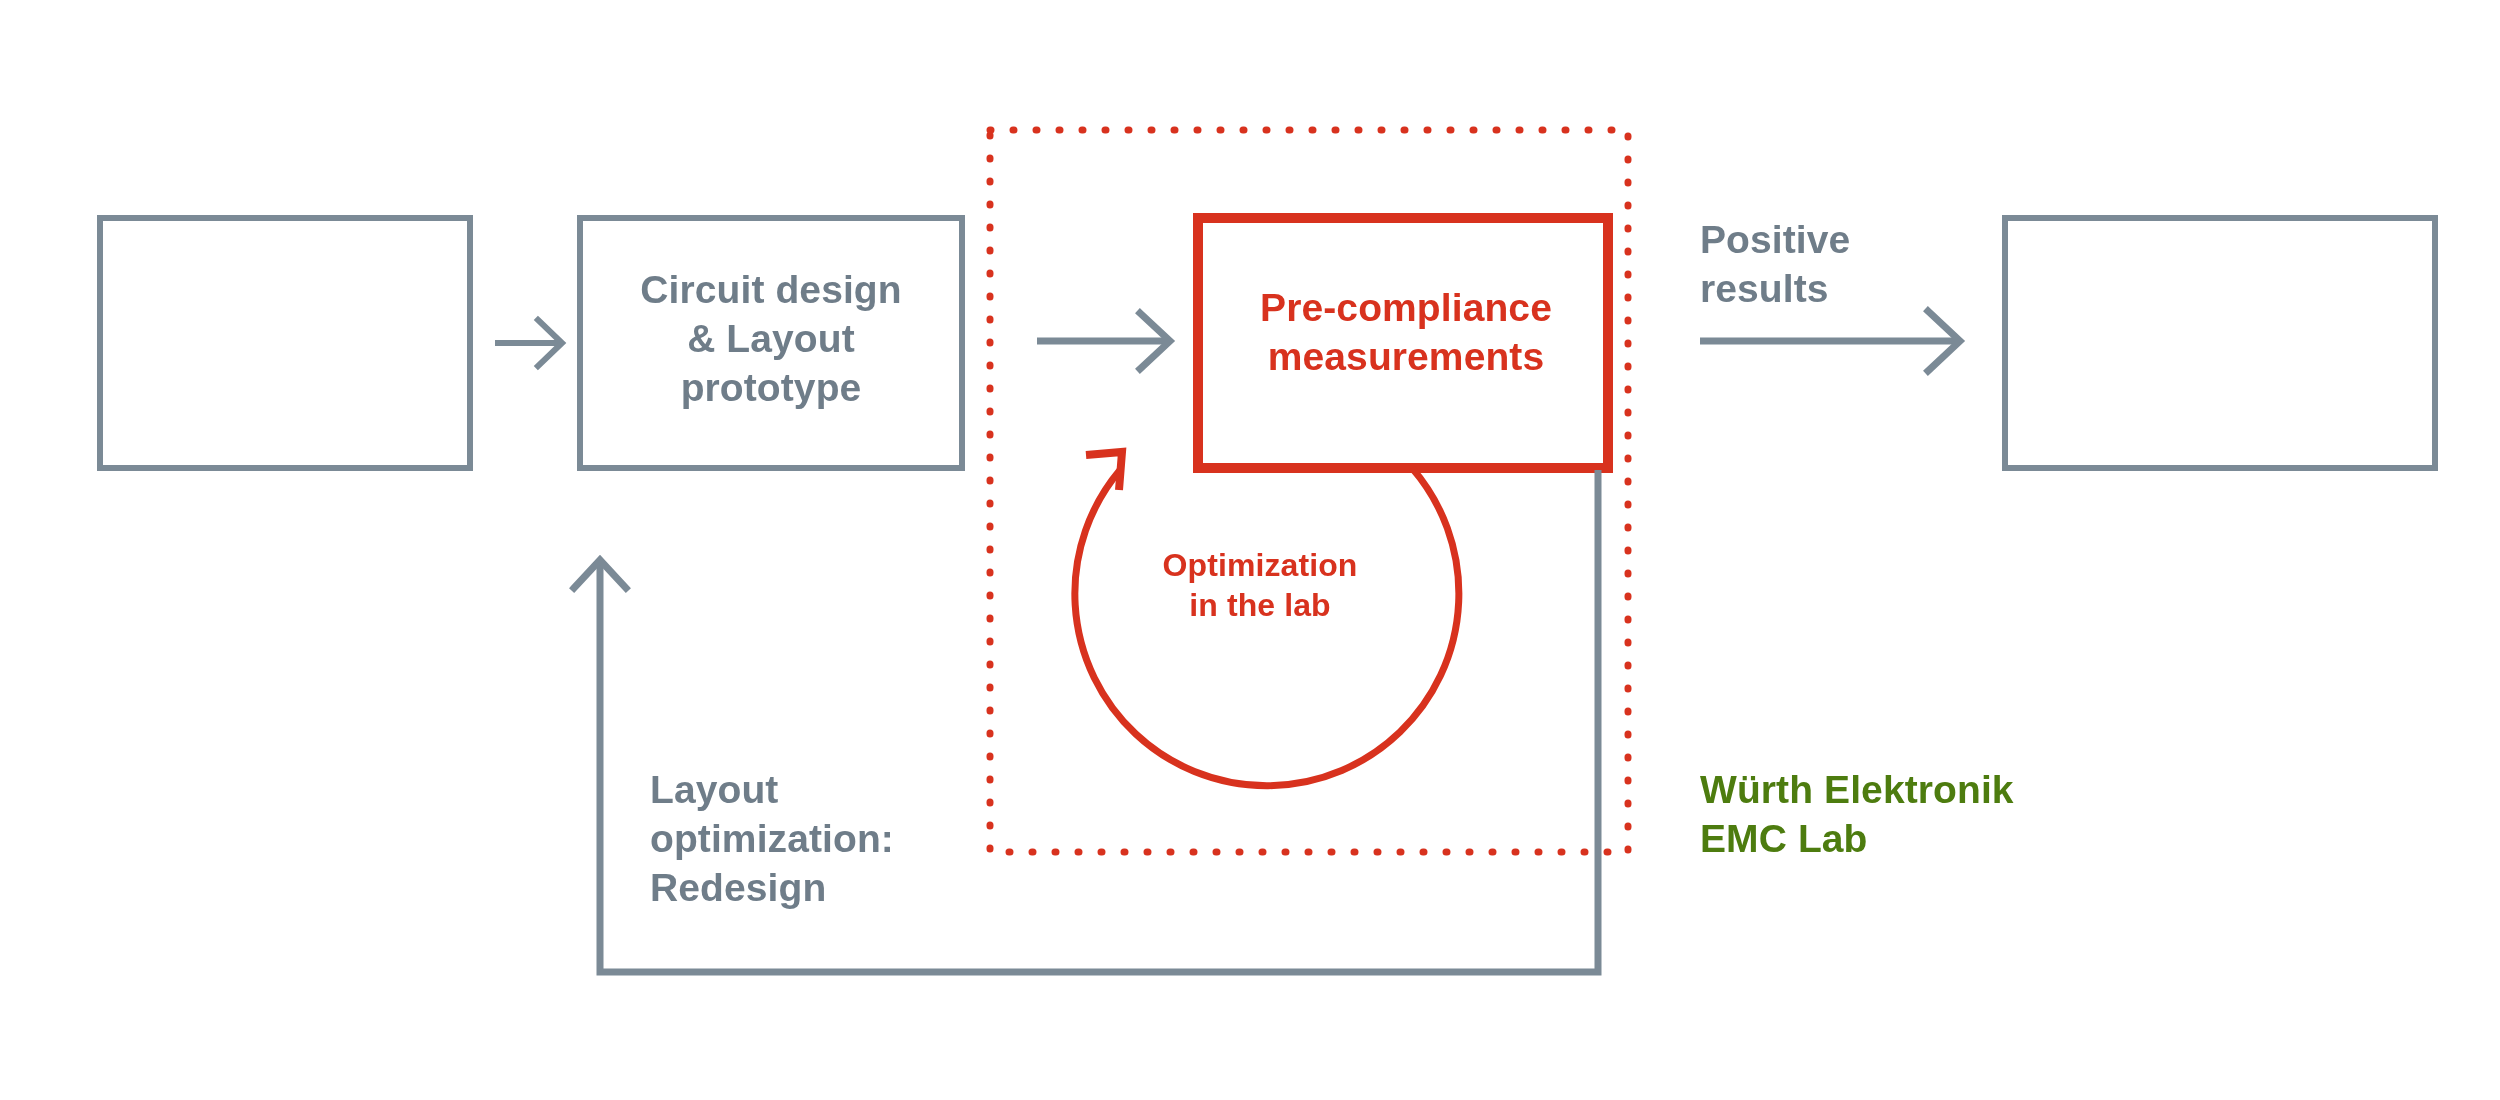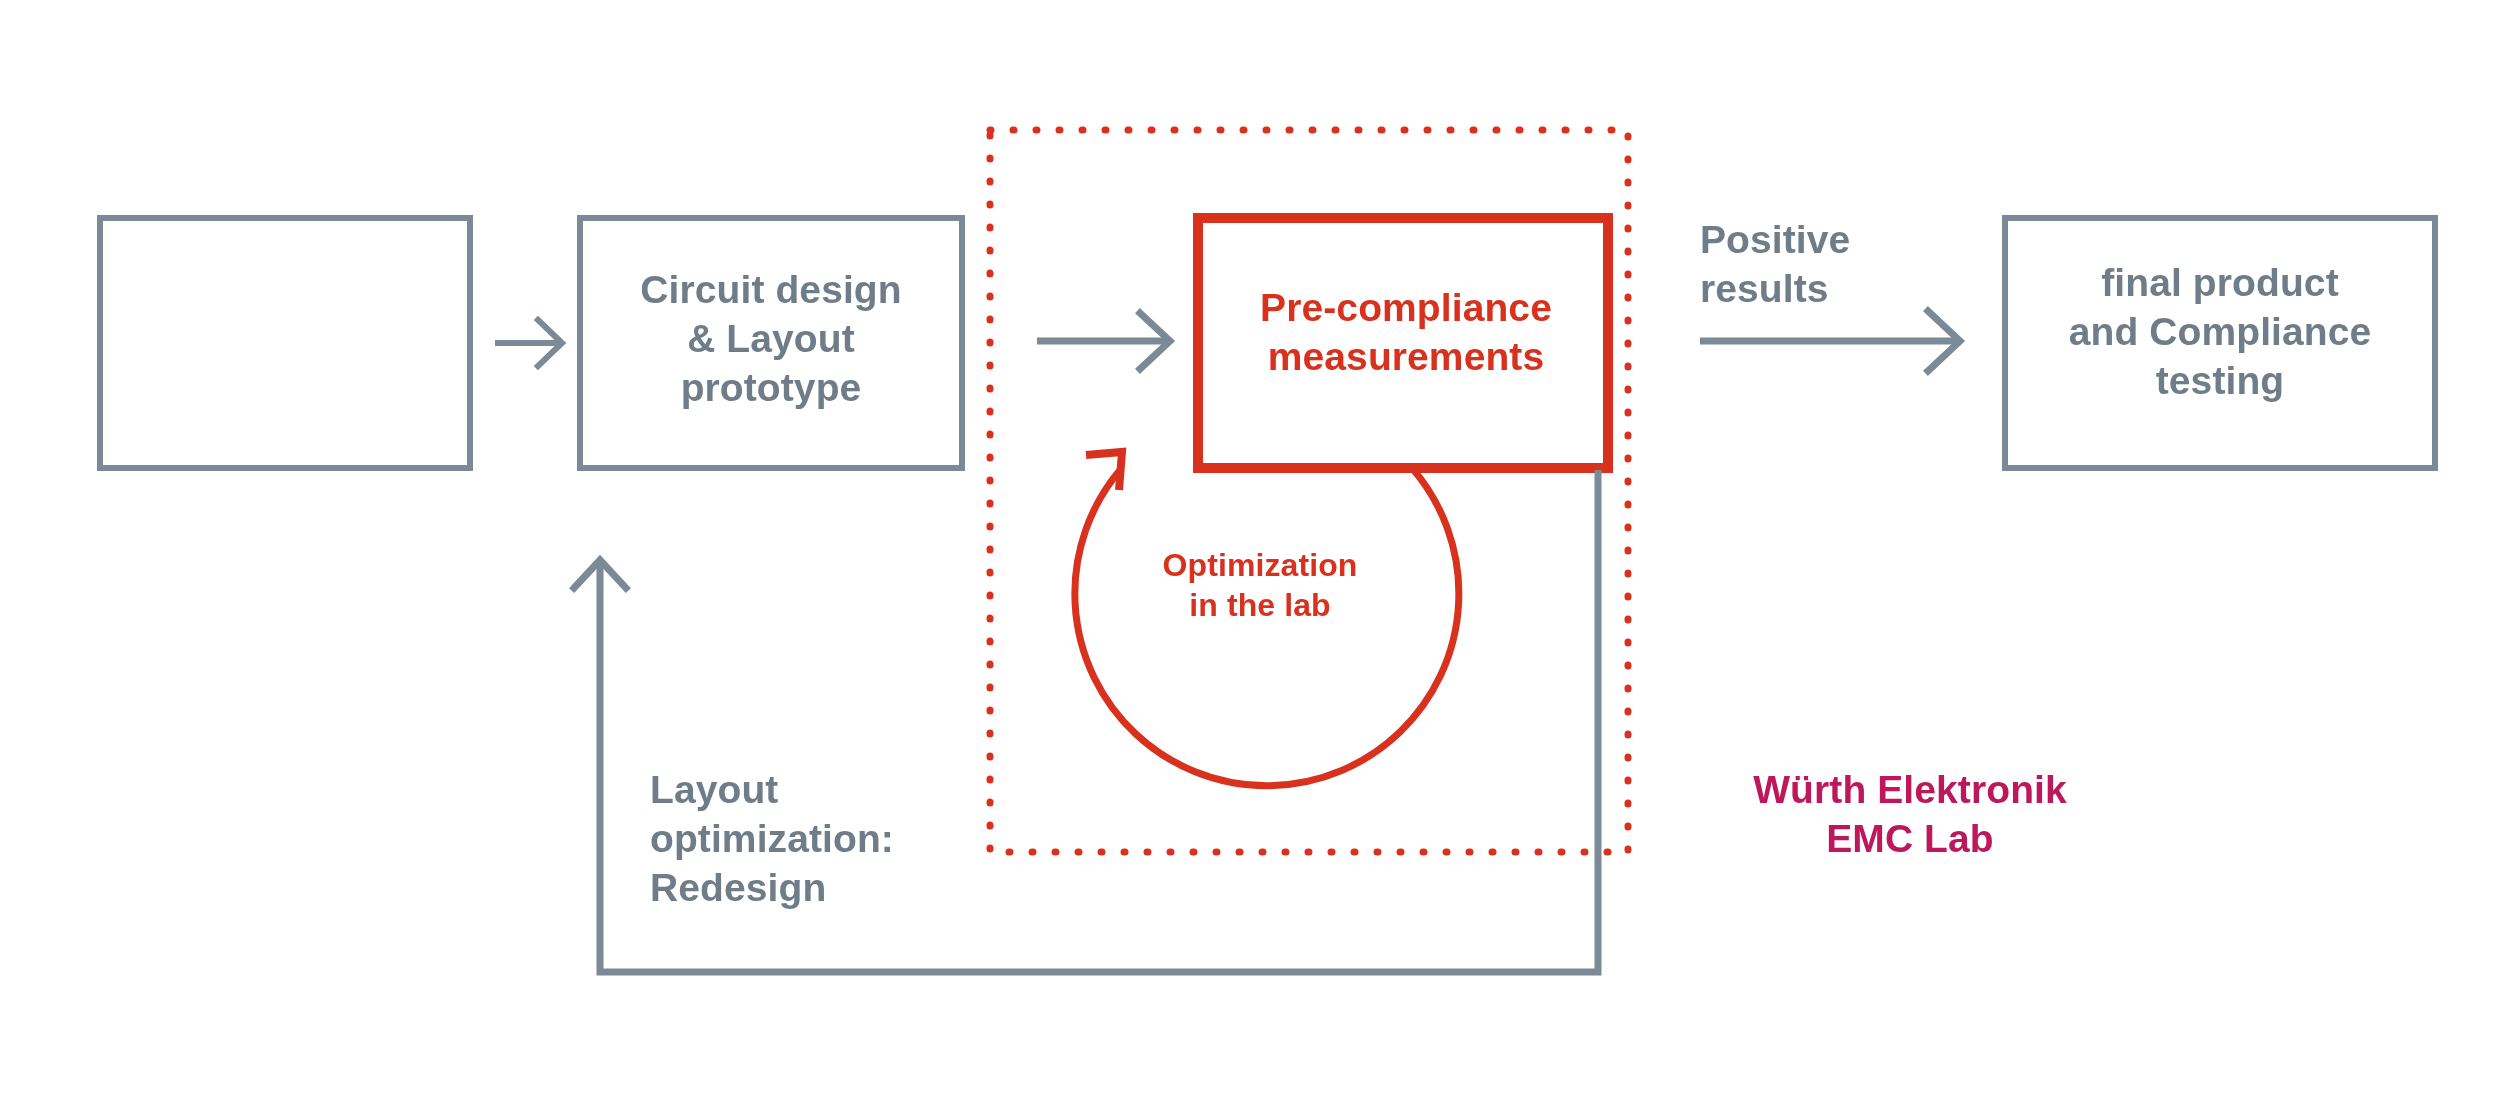--- a/index.html
+++ b/index.html
@@ -43,23 +43,23 @@
   .edge-label {
     color: #6F7D89;
     font-size: 39px;
     text-align: left;
   }
   .loop-label {
     color: #D8321E;
     font-size: 32px;
   }
   .lab-label {
-    color: #be185d;
+    color: #4d7c0f;
     font-size: 39px;
-    text-align: center;
+    text-align: left;
   }
   .box-label.red {
     color: #D8321E;
   }
   
   #label-product-definition { left: 100px; top: 258px; width: 370px; }
   
   #label-circuit-design     { left: 580px; top: 265px; width: 382px; }
   
   #label-precompliance      { left: 1200px; top: 283px; width: 412px; }
@@ -122,23 +122,20 @@
   </svg>
 
 
   <div class="box-label" id="label-circuit-design">Circuit design
 &amp; Layout
 prototype</div>
 
   <div class="box-label red" id="label-precompliance">Pre-compliance
 measurements</div>
 
-  <div class="box-label" id="label-final-product">final product
-and Compliance
-testing</div>
 
   <div class="edge-label" id="label-layout-optimization">Layout
 optimization:
 Redesign</div>
 
   <div class="edge-label" id="label-positive-results">Positive
 results</div>
 
   <div class="loop-label" id="label-optimization-lab">Optimization
 in the lab</div>

